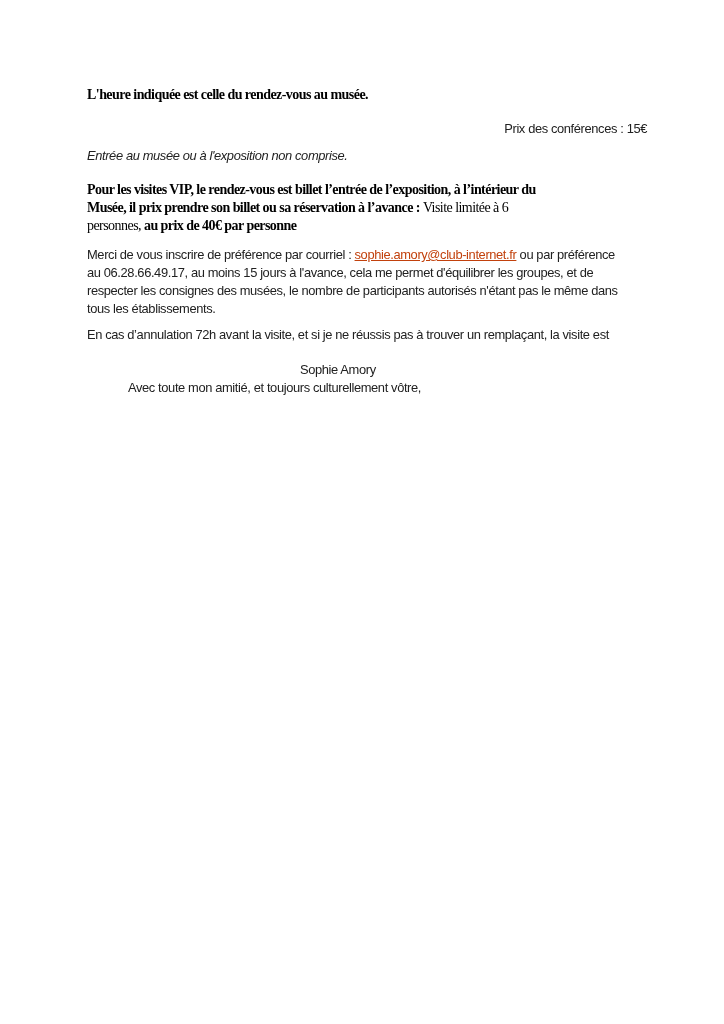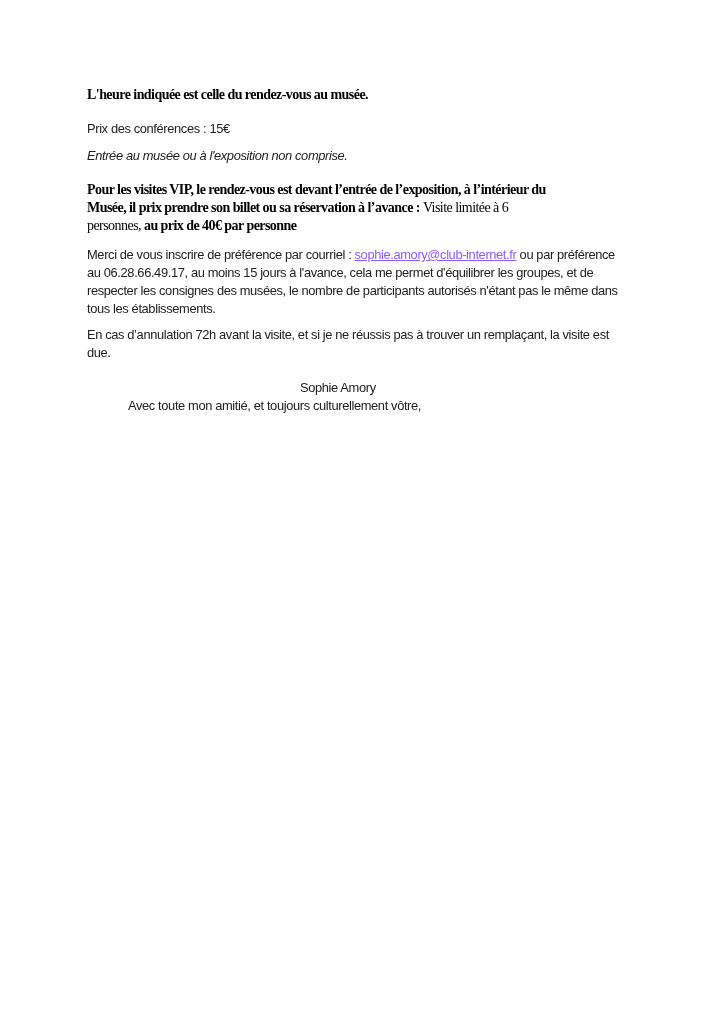--- a/index.html
+++ b/index.html
@@ -31,61 +31,60 @@
     font-family: "Liberation Sans", sans-serif;
     font-size: 12.9px;
     letter-spacing: -0.38px;
     line-height: 18px;
     color: #212121;
   }
   .para { margin: 0; }
   .line { display: block; white-space: nowrap; }
   .bold { font-weight: bold; }
   .heading    { margin-bottom: 16px; }
-  .price      { margin-bottom: 9px;  }
+  .price      { margin-bottom: 9px; text-align: right;  }
   .entry      { margin-bottom: 16px; font-style: italic; }
   .vip        { margin-bottom: 11px; }
   .contact    { margin-bottom: 8px;  }
   .cancel     { margin-bottom: 17px; }
   .closing    { margin-bottom: 10px; padding-left: 41px; }
   .signature  { padding-left: 213px; }
   a.email-link {
-    color: #8b5cf6;
+    color: #c2410c;
     text-decoration: underline;
     cursor: pointer;
   }
 </style>
 </head>
 <body>
 
 <div class="page">
   <div class="content">
 
     <p class="para serif bold heading">L'heure indiquée est celle du rendez-vous au musée.</p>
 
     <p class="para sans price">Prix des conférences : 15€</p>
 
     <p class="para sans entry">Entrée au musée ou à l'exposition non comprise.</p>
 
     <div class="para serif vip">
-      <span class="line"><span class="bold">Pour les visites VIP, le rendez-vous est devant l’entrée de l’exposition, à l’intérieur du</span></span>
+      <span class="line"><span class="bold">Pour les visites VIP, le rendez-vous est billet l’entrée de l’exposition, à l’intérieur du</span></span>
       <span class="line"><span class="bold">Musée, il prix prendre son billet ou sa réservation à l’avance : </span><span>Visite limitée à 6</span></span>
       <span class="line"><span>personnes, </span><span class="bold">au prix de 40€ par personne</span></span>
     </div>
 
     <div class="para sans contact">
       <span class="line"><span>Merci de vous inscrire de préférence par courriel : </span><a class="email-link">sophie.amory@club-internet.fr</a><span> ou par préférence</span></span>
       <span class="line">au 06.28.66.49.17, au moins 15 jours à l'avance, cela me permet d'équilibrer les groupes, et de</span>
       <span class="line">respecter les consignes des musées, le nombre de participants autorisés n'étant pas le même dans</span>
       <span class="line">tous les établissements.</span>
     </div>
 
     <div class="para sans cancel">
       <span class="line">En cas d’annulation 72h avant la visite, et si je ne réussis pas à trouver un remplaçant, la visite est</span>
-      <span class="line">due.</span>
     </div>
 
     <p class="para sans signature">Sophie Amory</p>
 
     <p class="para sans closing">Avec toute mon amitié, et toujours culturellement vôtre,</p>
 
   </div>
 </div>
 
 </body></html>

